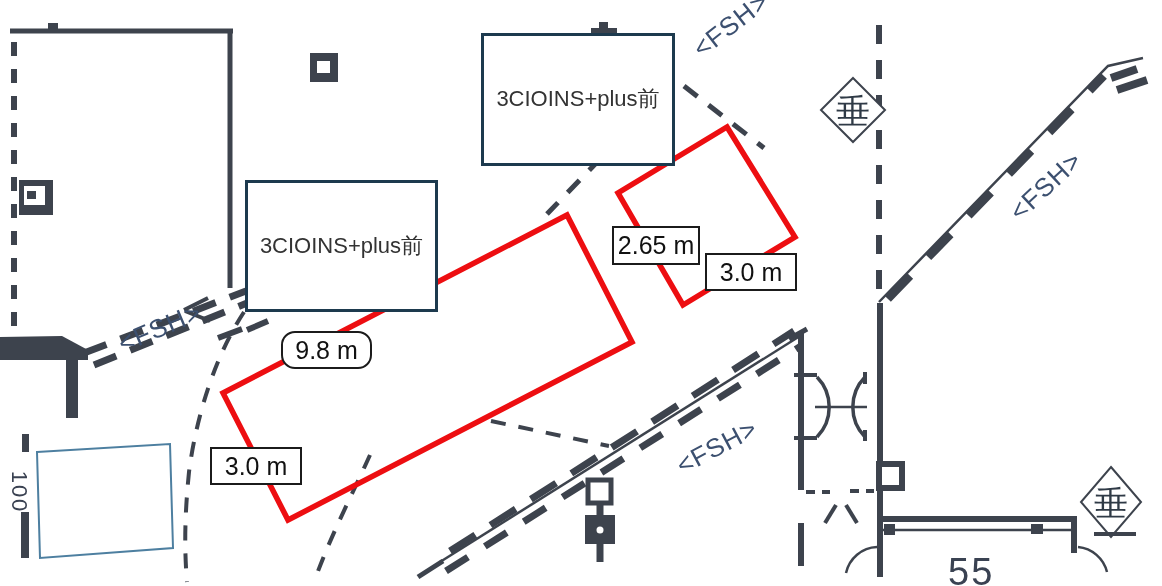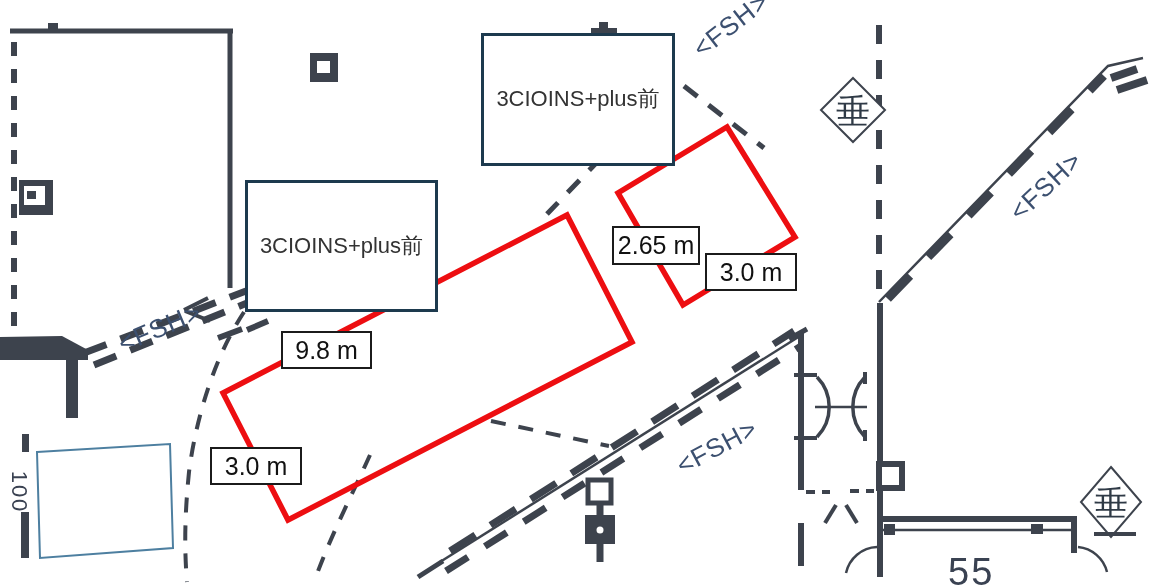--- a/index.html
+++ b/index.html
@@ -184,21 +184,21 @@
   <div class="label-box" style="left:481px;top:33px;width:188px;height:127px;">
     <div>3CIOINS+plus前</div>
   </div>
 
   <div class="label-box" style="left:245px;top:180px;width:187px;height:126px;">
     <div>3CIOINS+plus前</div>
   </div>
 
   <div class="dim-box" style="left:612px;top:226px;width:84px;height:35px;">2.65 m</div>
   <div class="dim-box" style="left:705px;top:253px;width:88px;height:34px;">3.0 m</div>
-  <div class="dim-box" style="left:281px;top:331px;width:87px;height:34px;">9.8 m</div>
+  <div class="dim-box" style="left:281px;top:331px;width:87px;height:34px;border-radius:14px;">9.8 m</div>
   <div class="dim-box" style="left:210px;top:447px;width:88px;height:34px;">3.0 m</div>
 
   <div class="fsh" style="left:160px;top:328px;transform:translate(-50%,-50%) rotate(-23deg);">&lt;FSH&gt;</div>
   <div class="fsh" style="left:731px;top:25px;transform:translate(-50%,-50%) rotate(-38deg);">&lt;FSH&gt;</div>
   <div class="fsh" style="left:1046px;top:186px;transform:translate(-50%,-50%) rotate(-43deg);">&lt;FSH&gt;</div>
   <div class="fsh" style="left:717px;top:447px;transform:translate(-50%,-50%) rotate(-28deg);">&lt;FSH&gt;</div>
 
   <div class="plumb" style="left:853px;top:111px;">垂</div>
   <div class="plumb" style="left:1111px;top:503px;">垂</div>
 

